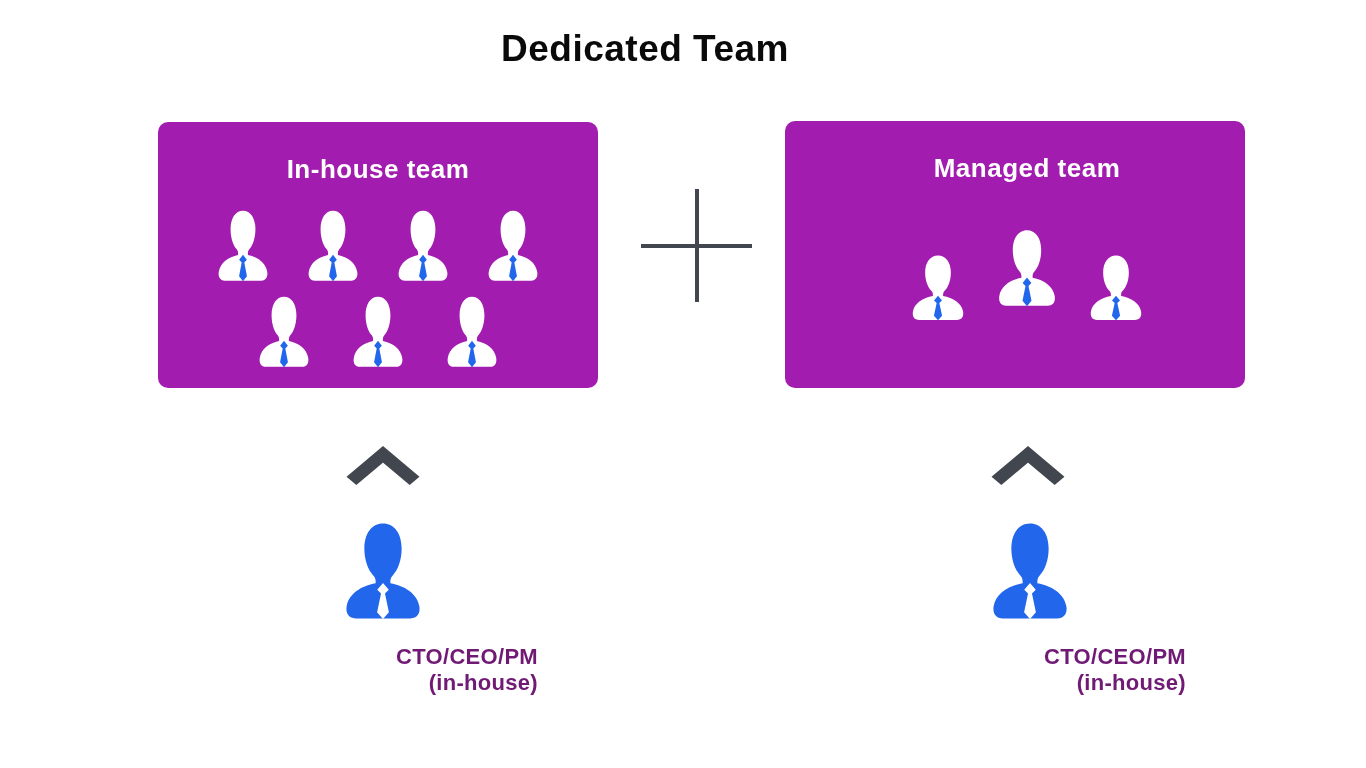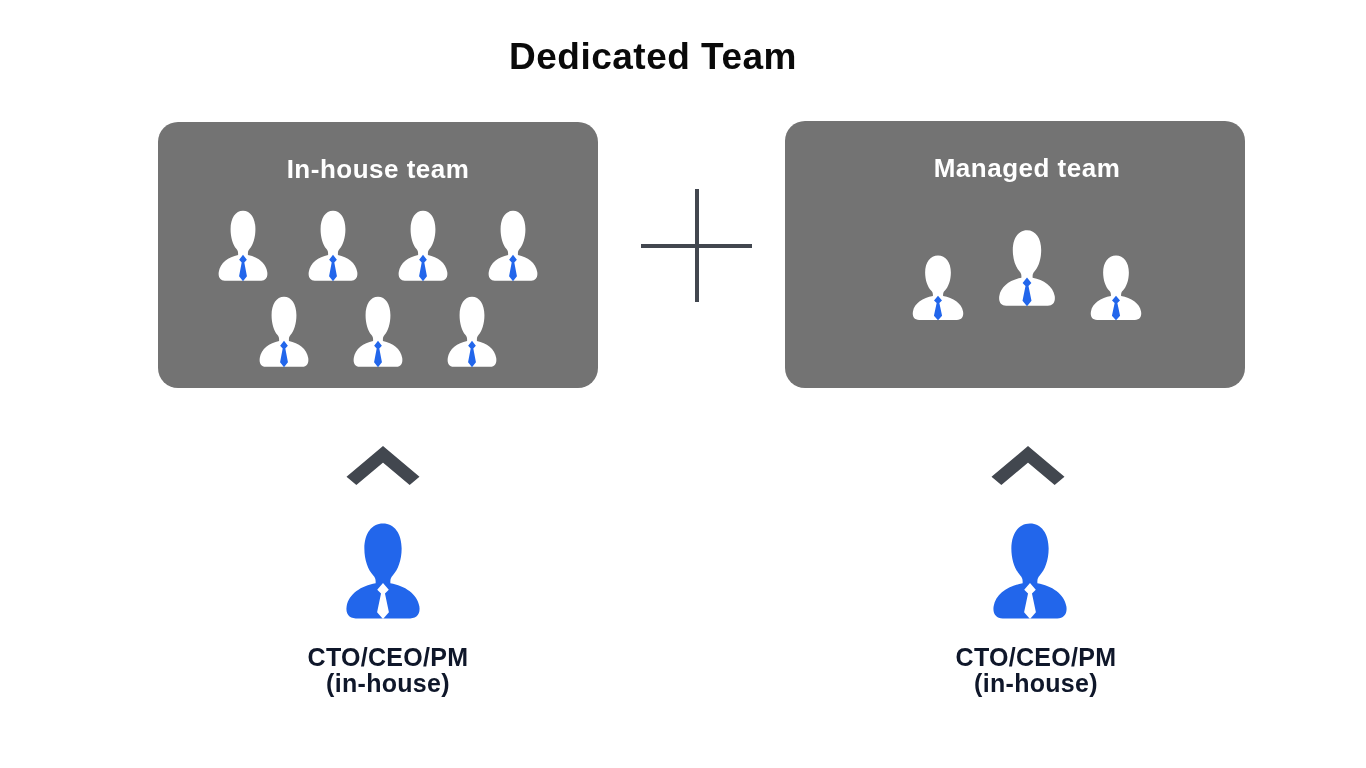--- a/index.html
+++ b/index.html
@@ -11,32 +11,32 @@
     height: 768px;
     background: #ffffff;
     overflow: hidden;
   }
 
   .title {
     position: absolute;
     left: 0;
     top: 28px;
     width: 1290px;
-    margin: 8px;
+    margin: 0;
     text-align: center;
     font-size: 37px;
     font-weight: 800;
     letter-spacing: 0.5px;
     color: #0a0a0a;
   }
 
   .team-box {
     position: absolute;
-    background: #737373;
-    border-radius: 20px;
+    background: #a21caf;
+    border-radius: 10px;
   }
   .box-left  { left: 158px; top: 122px; width: 440px; height: 266px; }
   .box-right { left: 785px; top: 121px; width: 436px; height: 267px; padding-left: 24px; }
 
   .team-title {
     margin-top: 30px;
     text-align: center;
     color: #ffffff;
     font-size: 26px;
     font-weight: 700;
@@ -70,23 +70,23 @@
   .chevron-right { left: 989px; top: 441px; }
 
   .manager { position: absolute; width: 84px; height: 103px; }
   .manager-left  { left: 341px; top: 517px; }
   .manager-right { left: 988px; top: 517px; }
 
   .caption {
     position: absolute;
     top: 644px;
     width: 300px;
-    text-align: center;
-    color: #0f172a;
-    font-size: 25px;
+    text-align: right;
+    color: #701a75;
+    font-size: 22px;
     font-weight: 700;
     line-height: 26px;
     letter-spacing: 0.3px;
   }
   .caption-left  { left: 238px; }
   .caption-right { left: 886px; }
 </style>
 </head>
 <body>
 

